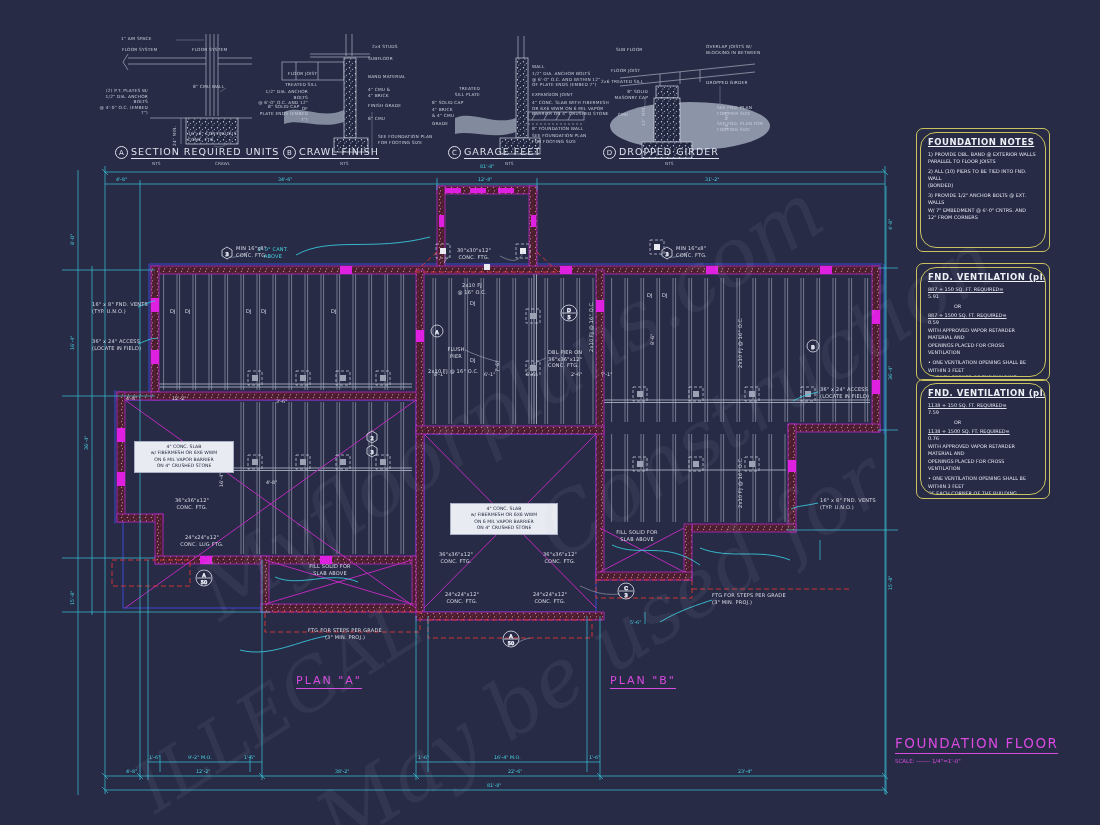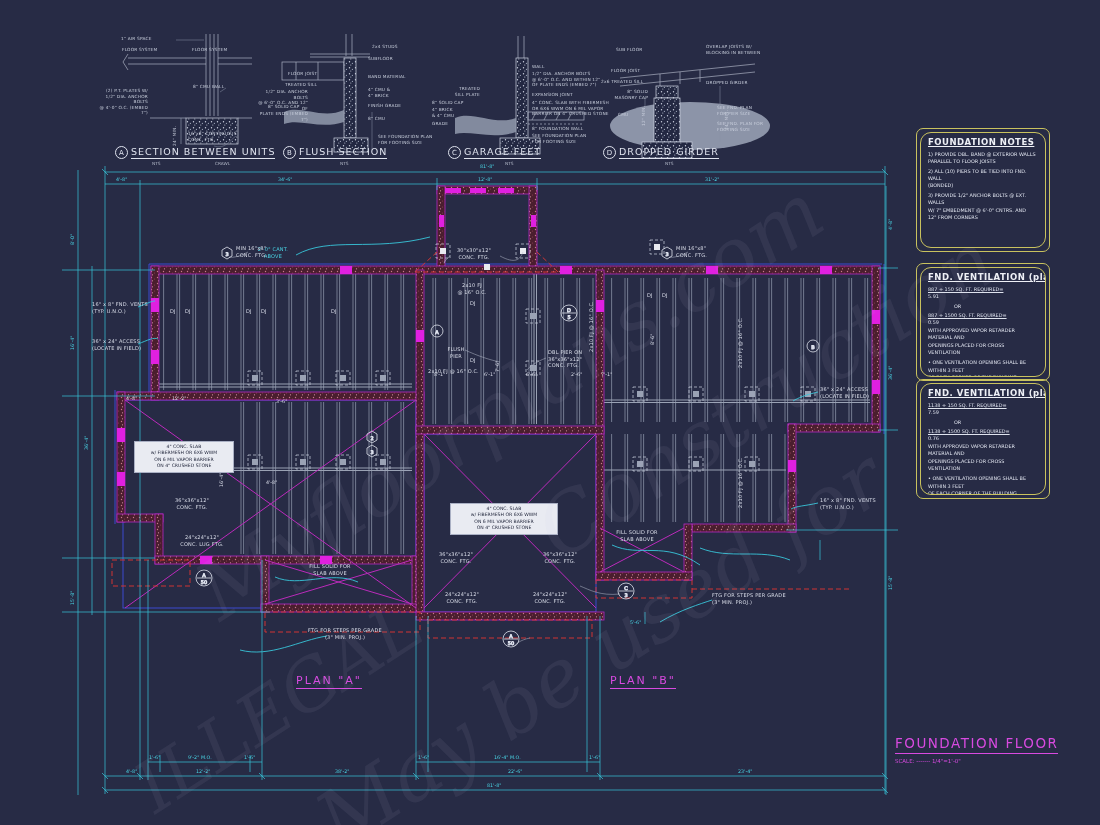--- a/index.html
+++ b/index.html
@@ -17,21 +17,21 @@
   .rot{transform:rotate(-90deg);transform-origin:left top;}
   .notebox{position:absolute;background:#e9ebf2;color:#23283d;border:1px solid #aab0c4;
        font-size:4.6px;line-height:1.4;text-align:center;padding:2px 3px;white-space:pre-line;z-index:10;}
   .sec-title{position:absolute;display:flex;align-items:center;gap:3px;z-index:10;}
   .sec-title .ltr{width:11px;height:11px;border:1px solid #dfe3ee;border-radius:50%;
        font-size:7px;color:#dfe3ee;display:flex;align-items:center;justify-content:center;flex:none;}
   .sec-title .t{font-size:9.5px;color:#dfe3ee;letter-spacing:1px;border-bottom:1px solid #dfe3ee;
        padding-bottom:1px;white-space:nowrap;}
   .sub{position:absolute;font-size:4.3px;color:#aeb4c4;z-index:10;}
   .panel{position:absolute;border:1.5px solid #c9c25e;border-radius:7px;padding:3px;z-index:10;}
-  .panel .inner{border:1px solid #c9c25e;border-radius:11px;height:100%;box-sizing:border-box;
+  .panel .inner{border:1px solid #c9c25e;border-radius:16px;height:100%;box-sizing:border-box;
        padding:4px 7px;overflow:hidden;}
   .panel h3{font-size:8.5px;font-weight:bold;color:#eef0f6;text-decoration:underline;
        margin:0 0 4px 0;letter-spacing:.5px;white-space:nowrap;}
   .panel .li{font-size:4.9px;line-height:1.5;color:#dfe3ee;margin:0 0 2px 0;white-space:pre-line;}
   .ul{text-decoration:underline;}
   .ventline{font-size:4.9px;line-height:1.5;color:#dfe3ee;margin:0;white-space:pre-line;}
   .or{margin:2px 0 2px 26px;}
   .planlbl{position:absolute;font-size:11px;color:#d84ae0;letter-spacing:2px;
        border-bottom:1px solid #d84ae0;padding-bottom:1px;z-index:10;white-space:nowrap;}
   .main-title{position:absolute;font-size:13.5px;color:#d84ae0;letter-spacing:1.5px;
@@ -372,28 +372,28 @@
     <polygon points="372,431 377,434 377,440 372,443 367,440 367,434"></polygon>
     <text x="372" y="439.5" class="svgt">2</text>
     <polygon points="372,445 377,448 377,454 372,457 367,454 367,448"></polygon>
     <text x="372" y="453.5" class="svgt">3</text>
   </g>
   <style>.svgt{font:5px "DejaVu Sans",sans-serif;fill:#dfe3ee;text-anchor:middle;}</style>
 </svg>
 
 <div class="sec-title" style="left:115px;top:146px;">
   <span class="ltr">A</span>
-  <span class="t">SECTION BETWEEN UNITS</span>
+  <span class="t">SECTION REQUIRED UNITS</span>
 </div>
 <div class="sub" style="left:152px;top:161px;">NTS</div>
 <div class="sub" style="left:215px;top:161px;">CRAWL</div>
 
 <div class="sec-title" style="left:283px;top:146px;">
   <span class="ltr">B</span>
-  <span class="t">FLUSH SECTION</span>
+  <span class="t">CRAWL FINISH</span>
 </div>
 <div class="sub" style="left:340px;top:161px;">NTS</div>
 
 <div class="sec-title" style="left:448px;top:146px;">
   <span class="ltr">C</span>
   <span class="t">GARAGE FEET</span>
 </div>
 <div class="sub" style="left:505px;top:161px;">NTS</div>
 
 <div class="sec-title" style="left:603px;top:146px;">

